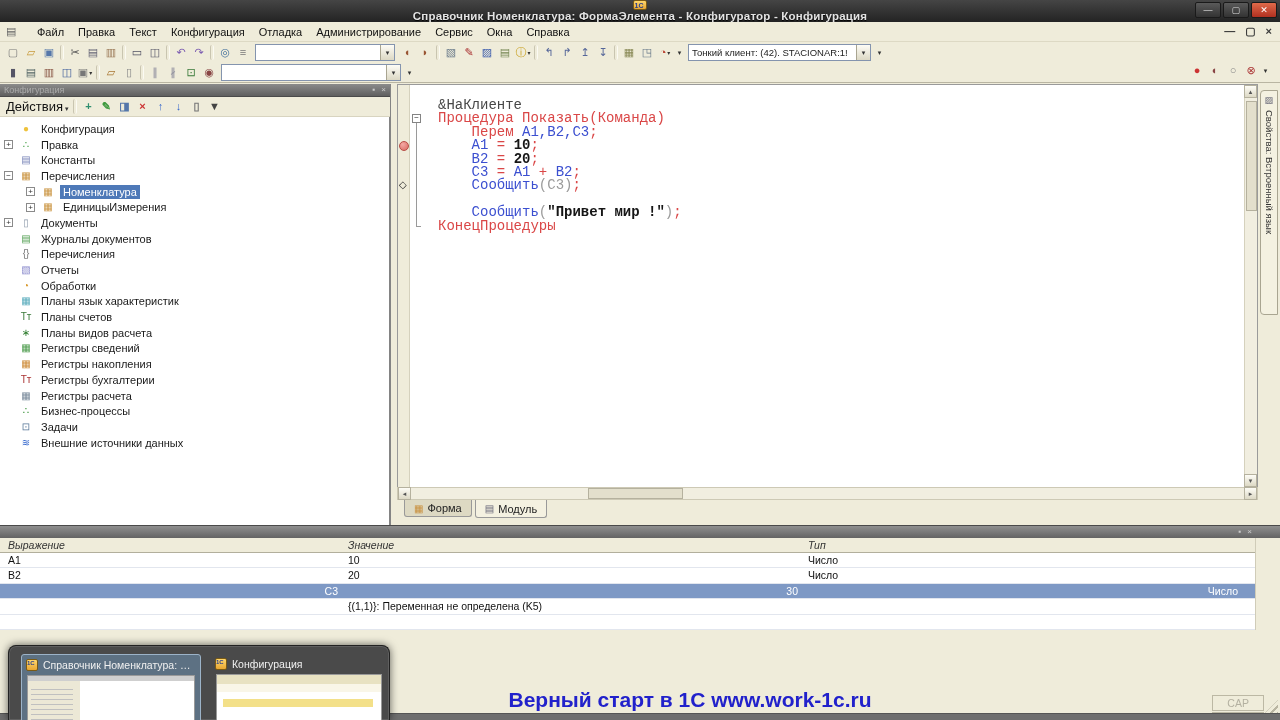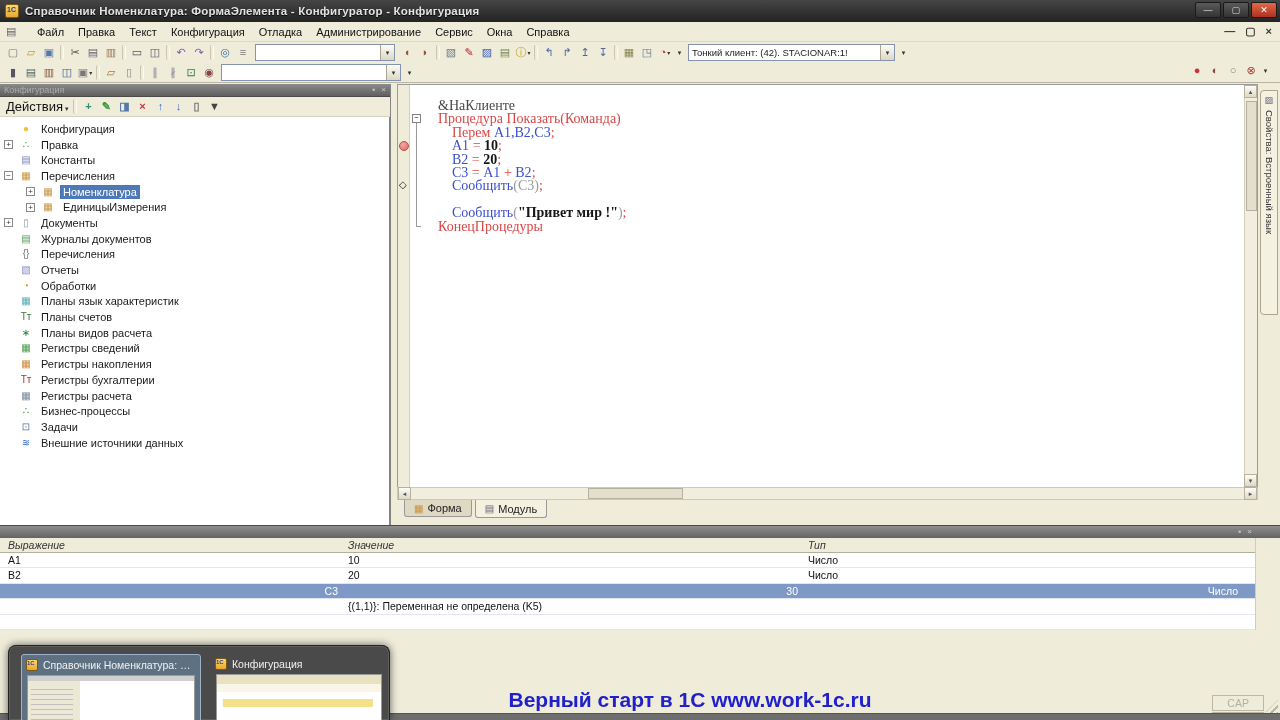--- a/index.html
+++ b/index.html
@@ -2,21 +2,21 @@
 <html><head>
 <meta charset="utf-8">
 <style>
   * { margin:0; padding:0; box-sizing:border-box; }
   html,body { width:1280px; height:720px; overflow:hidden; }
   body { font-family:"Liberation Sans", sans-serif; background:#efecda; }
   #screen { position:relative; width:1280px; height:720px; background:#efecda; overflow:hidden; }
 
   
   .titlebar { position:absolute; left:0; top:0; width:1280px; height:22px;
-    background:linear-gradient(#454545,#232323); display:flex; align-items:center; }
+    background:linear-gradient(#454545,#232323); display:flex; align-items:center;flex-direction:column; }
   .app-ico { width:14px; height:14px; margin:0 6px 0 5px; background:linear-gradient(#ffd76e,#e8a733);
     border:1px solid #7a5a14; border-radius:2px; position:relative; }
   .app-ico::after { content:"1С"; position:absolute; left:1px; top:1px; font-size:7px; font-weight:bold; color:#28408e; }
   .title-text { color:#e3e3e3; font-size:11.5px; font-weight:bold; letter-spacing:.2px;
     text-shadow:0 1px 1px #000; white-space:nowrap; }
   .winbtns { position:absolute; right:3px; top:2px; display:flex; gap:2px; }
   .wbtn { width:26px; height:16px; border-radius:2px; border:1px solid #1a1a1a;
     background:linear-gradient(#5a5a5a,#333); color:#ddd; font-size:9px; line-height:14px; text-align:center; }
   .wbtn.close { background:linear-gradient(#e06a4a,#b03020); color:#fff; }
 
@@ -35,21 +35,21 @@
     border:1px solid transparent; border-radius:2px; margin:0 0.5px; }
   .tglyph { font-size:11px; line-height:11px; }
   .tbtn.sep { width:4px; height:15px; border:none; border-left:1px solid #c9c5b0; border-right:1px solid #fbfaf3; margin:0 2px; }
   .tbtn.arrow::after { content:"▾"; font-size:6px; color:#333; margin-left:1px; }
   .mini-arrow { width:11px; height:17px; font-size:7px; color:#333; text-align:center; line-height:17px; }
   .combo { height:17px; background:#fff; border:1px solid #8494ae; display:flex; align-items:center;
     font-size:9.5px; color:#222; padding-left:3px; position:relative; margin:0 3px; }
   .combo .cval { flex:1; overflow:hidden; white-space:nowrap; }
   .combo .cbtn { width:14px; height:15px; background:linear-gradient(#fdfcf6,#dcd8c4); border-left:1px solid #a9a591;
     font-size:7px; color:#333; text-align:center; line-height:15px; flex:none; }
-  .search-combo { width:140px; } .proc-combo { width:180px; } .client-combo { width:207px; }
+  .search-combo { width:140px; } .proc-combo { width:180px; } .client-combo { width:183px; }
 
   
   .leftpanel { position:absolute; left:0; top:84px; width:390px; height:441px; background:#efecda; }
   .panel-cap { position:absolute; left:0; top:0; width:100%; height:13px;
     background:linear-gradient(#8b8b8b,#5f5f5f); border-bottom:1px solid #4a4a4a; }
   .panel-cap .cap-text { position:absolute; left:4px; top:1px; font-size:9px; color:#d6d6d6; opacity:.55; }
   .cap-icos { position:absolute; right:4px; top:1px; color:#e0e0e0; font-size:8px; opacity:.8; display:flex; gap:6px; }
   .actionsbar { position:absolute; left:0; top:13px; width:100%; height:20px; display:flex; align-items:center;
     border-bottom:1px solid #d8d4c0; }
   .actions-label { font-size:13px; color:#111; padding:0 3px 0 6px; }
@@ -71,21 +71,21 @@
   .editor { position:absolute; left:397px; top:84px; width:861px; height:403px; background:#fff;
     border:1px solid #9a9a9a; border-bottom:none; }
   .gutter { position:absolute; left:0; top:0; width:12px; height:100%; background:#efecda; border-right:1px solid #d5d1bd; }
   .bp { position:absolute; left:1px; top:56px; width:10px; height:10px; border-radius:50%;
     background:radial-gradient(circle at 35% 30%, #f4a9a4, #d96a62); border:1px solid #b84d46; }
   .curline-mark { position:absolute; left:1px; top:94px; font-size:10px; color:#222; }
   .foldbox { position:absolute; left:14px; top:29px; width:9px; height:9px; border:1px solid #848484;
     background:#fff; font-size:8px; line-height:6px; text-align:center; color:#333; z-index:2; }
   .bracket { position:absolute; left:18px; top:38px; width:5px; height:104px;
     border-left:1px solid #9a9a9a; border-bottom:1px solid #9a9a9a; }
-  .code { position:absolute; left:40px; top:14px; font-family:Liberation Serif, serif;
+  .code { position:absolute; left:40px; top:14px; font-family:Liberation Mono, monospace;
     font-size:14px; line-height:13.4px; white-space:pre; }
   .cline { height:13.4px; }
   .tk-kw { color:#da4747; } .tk-id { color:#3b4fd0; } .tk-op { color:#da4747; }
   .tk-num { color:#161616; font-weight:bold; } .tk-str { color:#161616; font-weight:bold; }
   .tk-par { color:#9a9a9a; } .tk-dir { color:#474747; } .tk-pl { color:#333; }
   .vscroll { position:absolute; right:0; top:0; width:13px; height:100%; background:#f1eee0; border-left:1px solid #d5d1bd; }
   .sbtn { position:absolute; width:13px; height:13px; background:linear-gradient(#fdfcf6,#ddd9c5);
     border:1px solid #b5b19e; font-size:7px; color:#555; text-align:center; line-height:11px; }
   .vthumb { position:absolute; left:1px; top:16px; width:11px; height:110px; background:#e3dfcc; border:1px solid #b5b19e; }
   .hscroll { position:absolute; left:397px; top:487px; width:861px; height:13px; background:#f1eee0;

